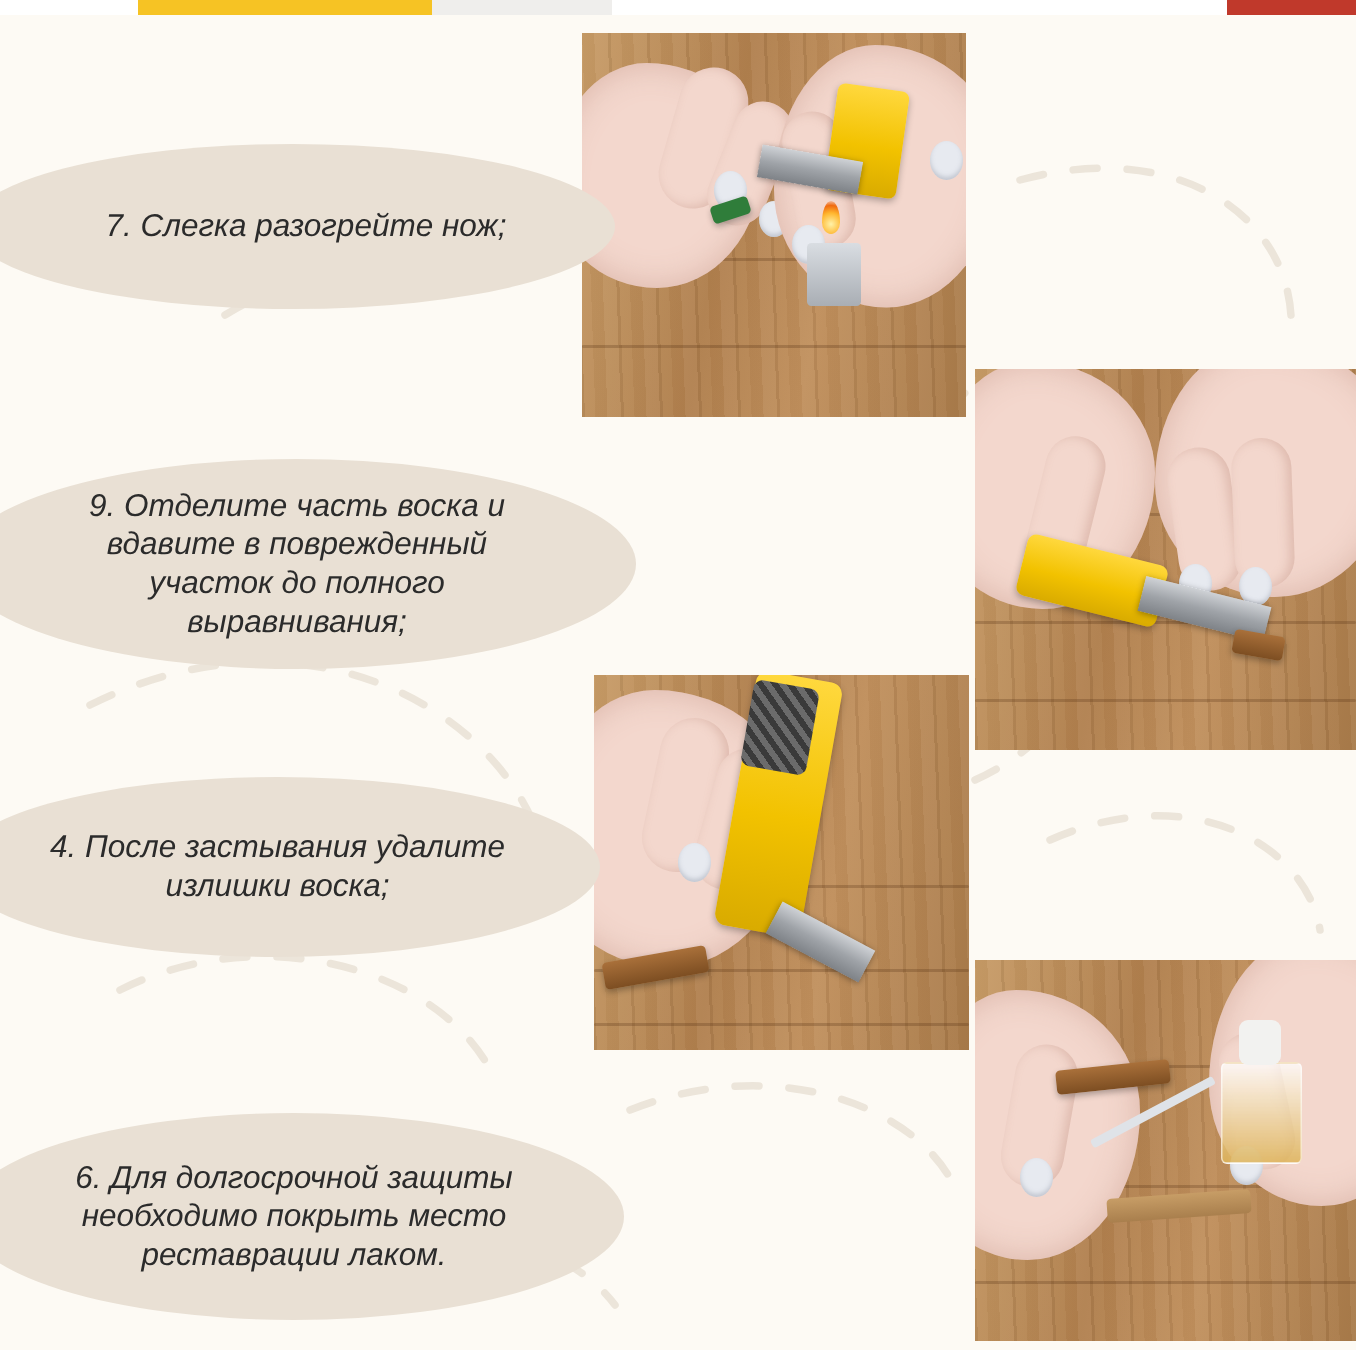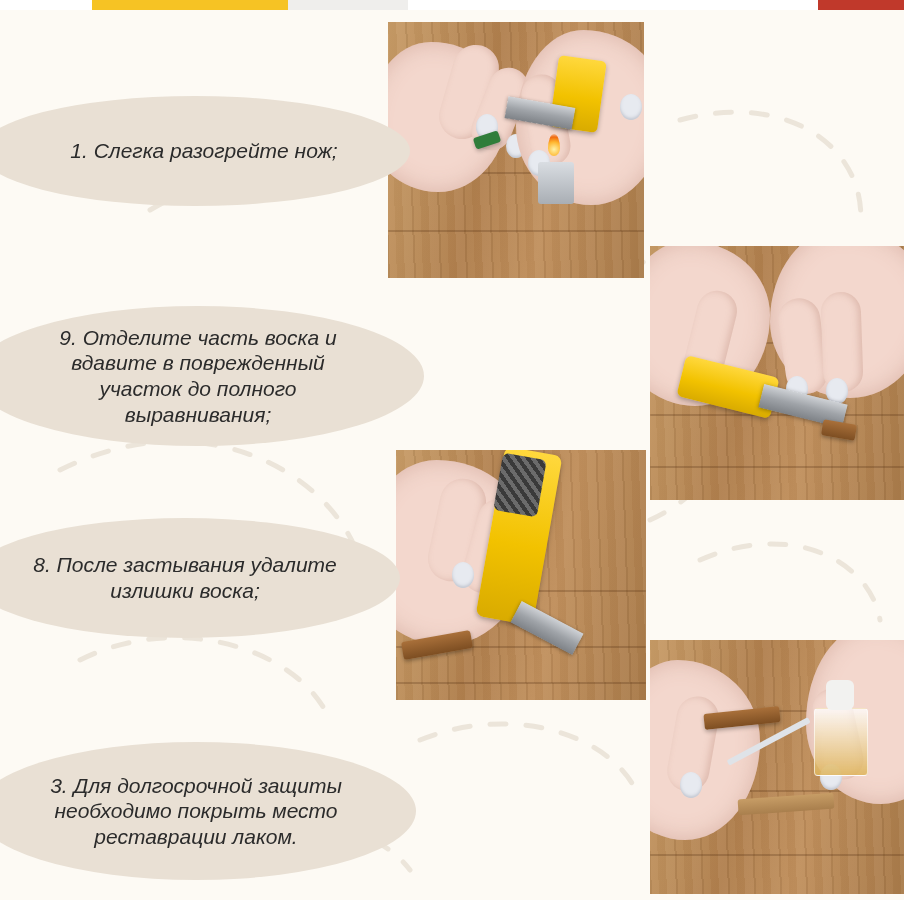--- a/index.html
+++ b/index.html
@@ -261,31 +261,31 @@
     <div class="finger" style="left:168px;top:48px;width:40px;height:92px;transform:rotate(-12deg);"></div>
     <div class="nail" style="left:170px;top:124px;width:22px;height:26px;"></div>
     <div class="bottle" style="left:164px;top:68px;width:52px;height:66px;"></div>
     <div class="bottle-cap" style="left:176px;top:40px;width:28px;height:30px;border-radius:6px;"></div>
     <div class="brush" style="left:78px;top:120px;width:92px;height:6px;"></div>
     <div class="wax-stick" style="left:54px;top:70px;width:76px;height:16px;transform:rotate(-6deg);"></div>
     <div style="position:absolute;left:88px;top:156px;width:96px;height:16px;background:linear-gradient(180deg,#c79d66,#a97f4d);border-radius:3px;transform:rotate(-4deg);"></div>
   </div>
 
   <div class="pill pill-1">
-    <span class="txt">1. Слегка разогрейте нож;</span>
+    <span class="txt">7. Слегка разогрейте нож;</span>
   </div>
   <div class="pill pill-2">
     <span class="txt">9. Отделите часть воска и
 вдавите в поврежденный
 участок до полного
 выравнивания;</span>
   </div>
   <div class="pill pill-3">
-    <span class="txt">8. После застывания удалите
+    <span class="txt">4. После застывания удалите
 излишки воска;</span>
   </div>
   <div class="pill pill-4">
-    <span class="txt">3. Для долгосрочной защиты
+    <span class="txt">6. Для долгосрочной защиты
 необходимо покрыть место
 реставрации лаком.</span>
   </div>
 
 </div>
 
 </body></html>

